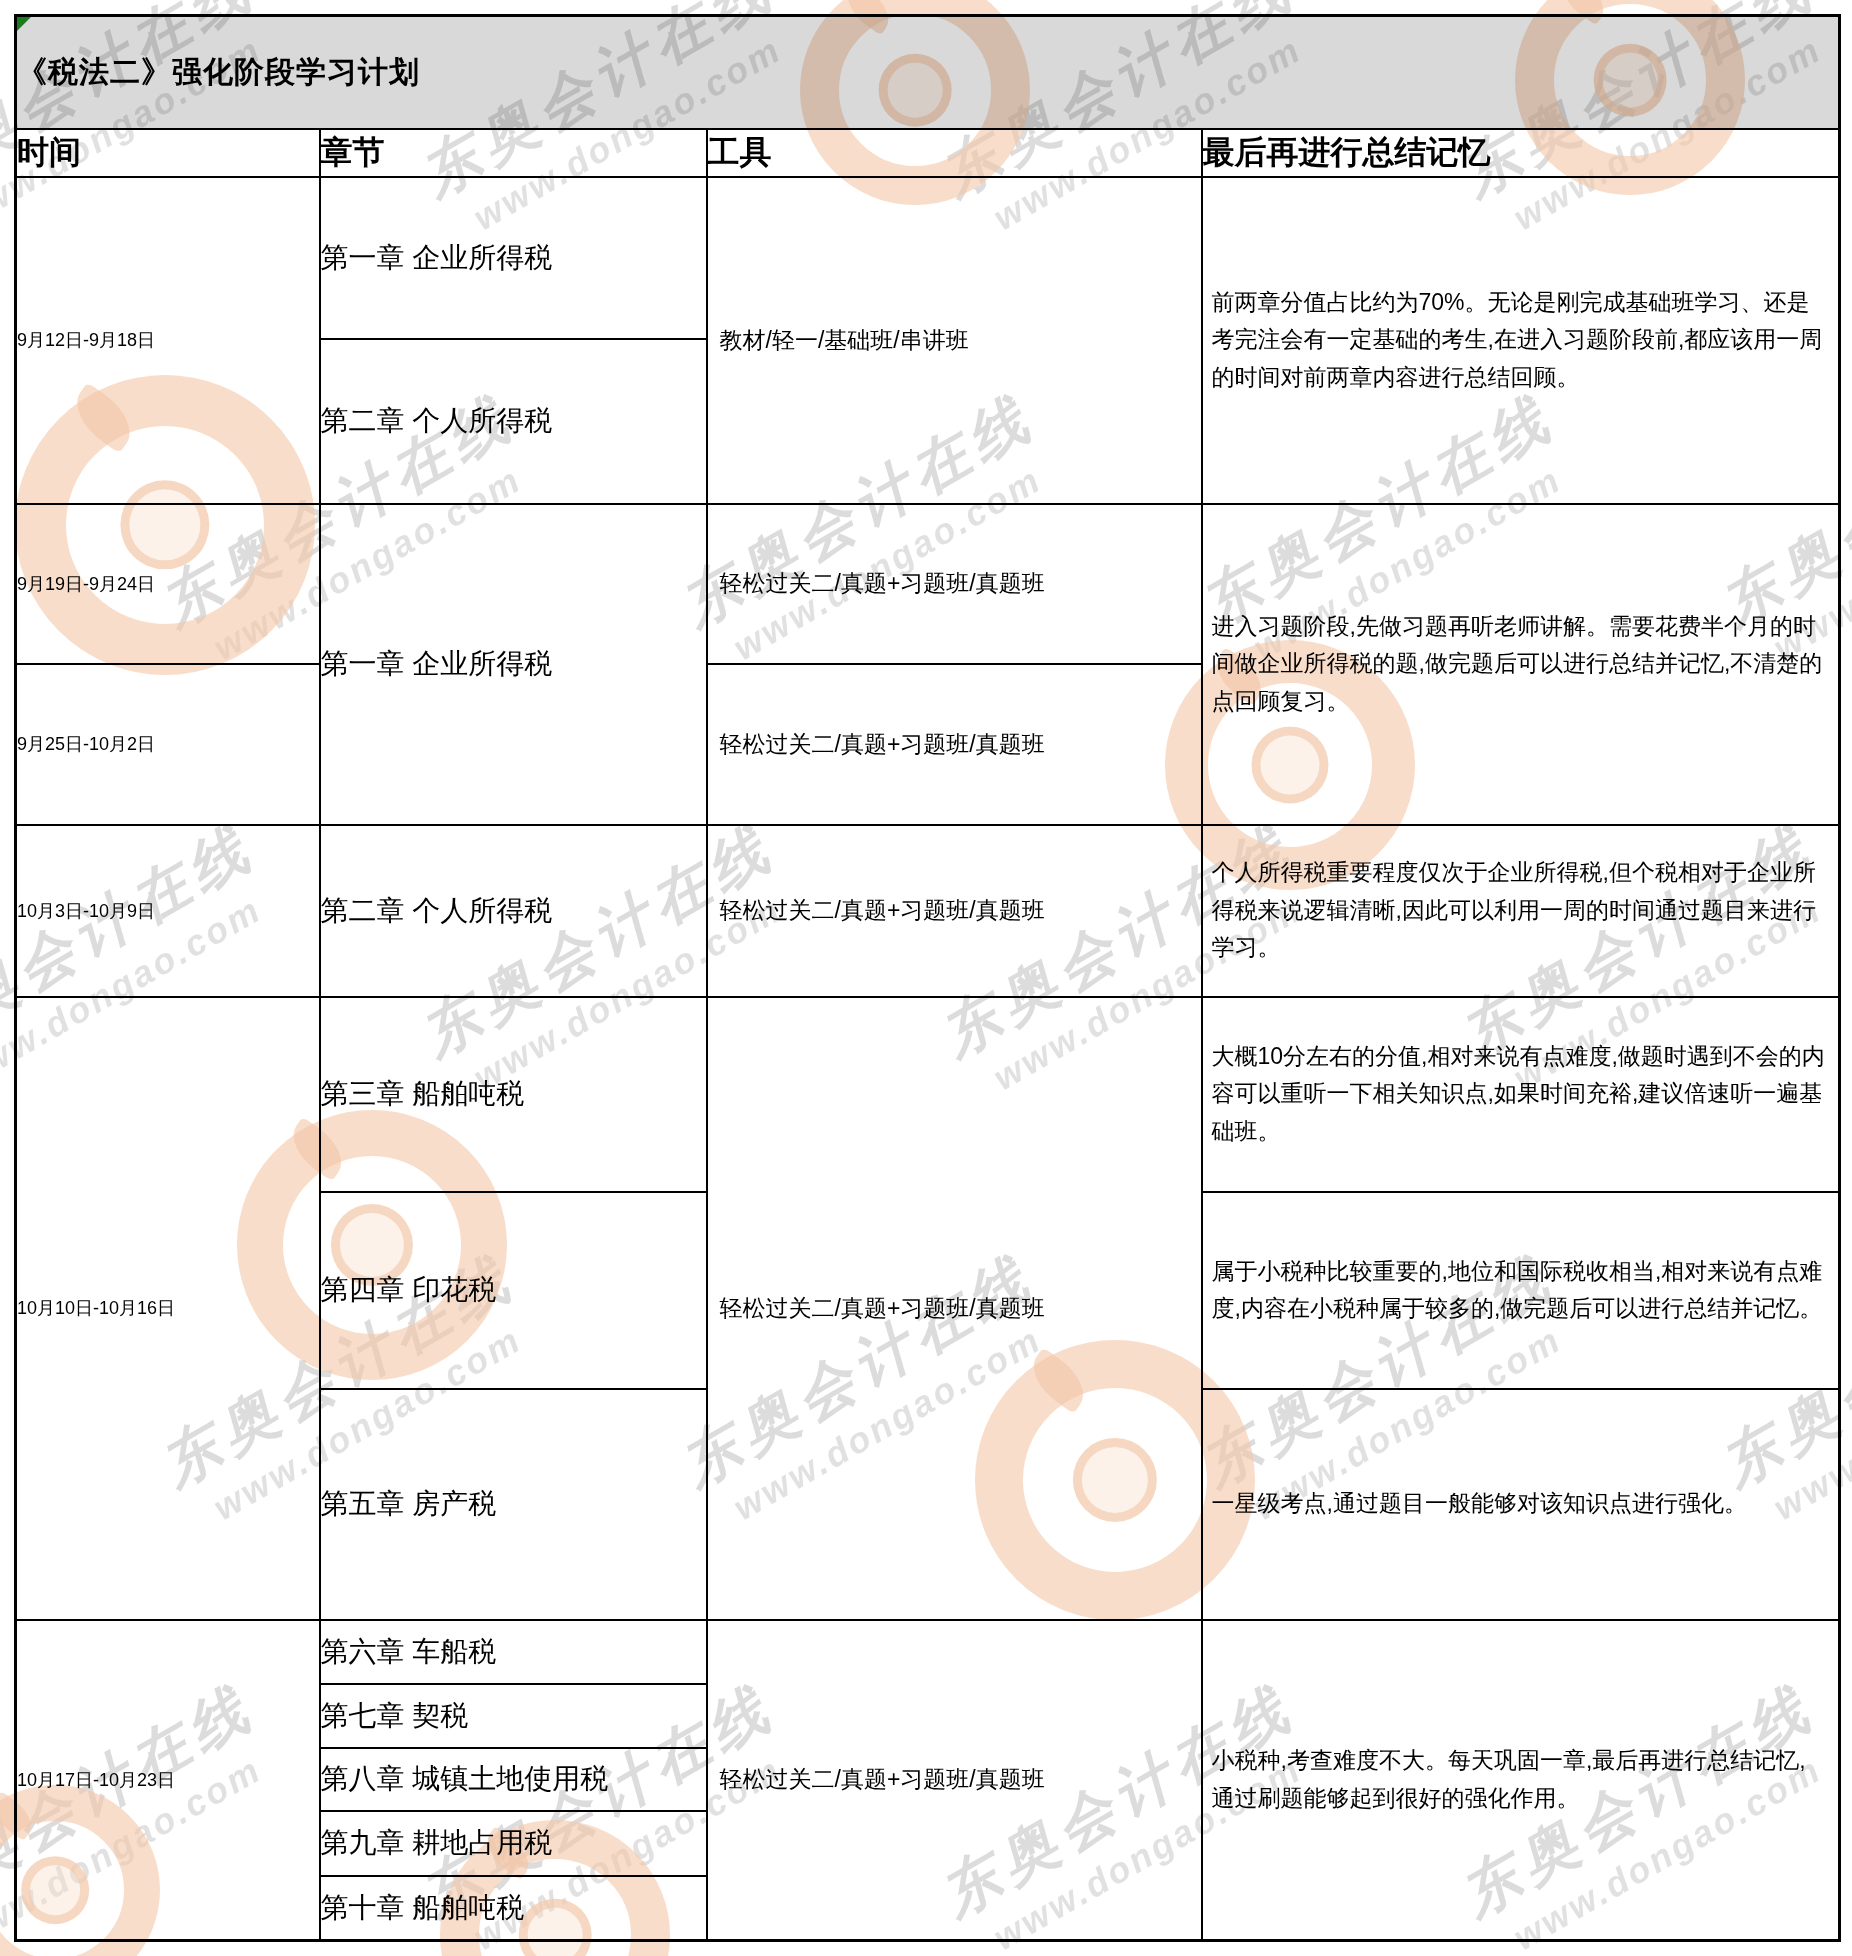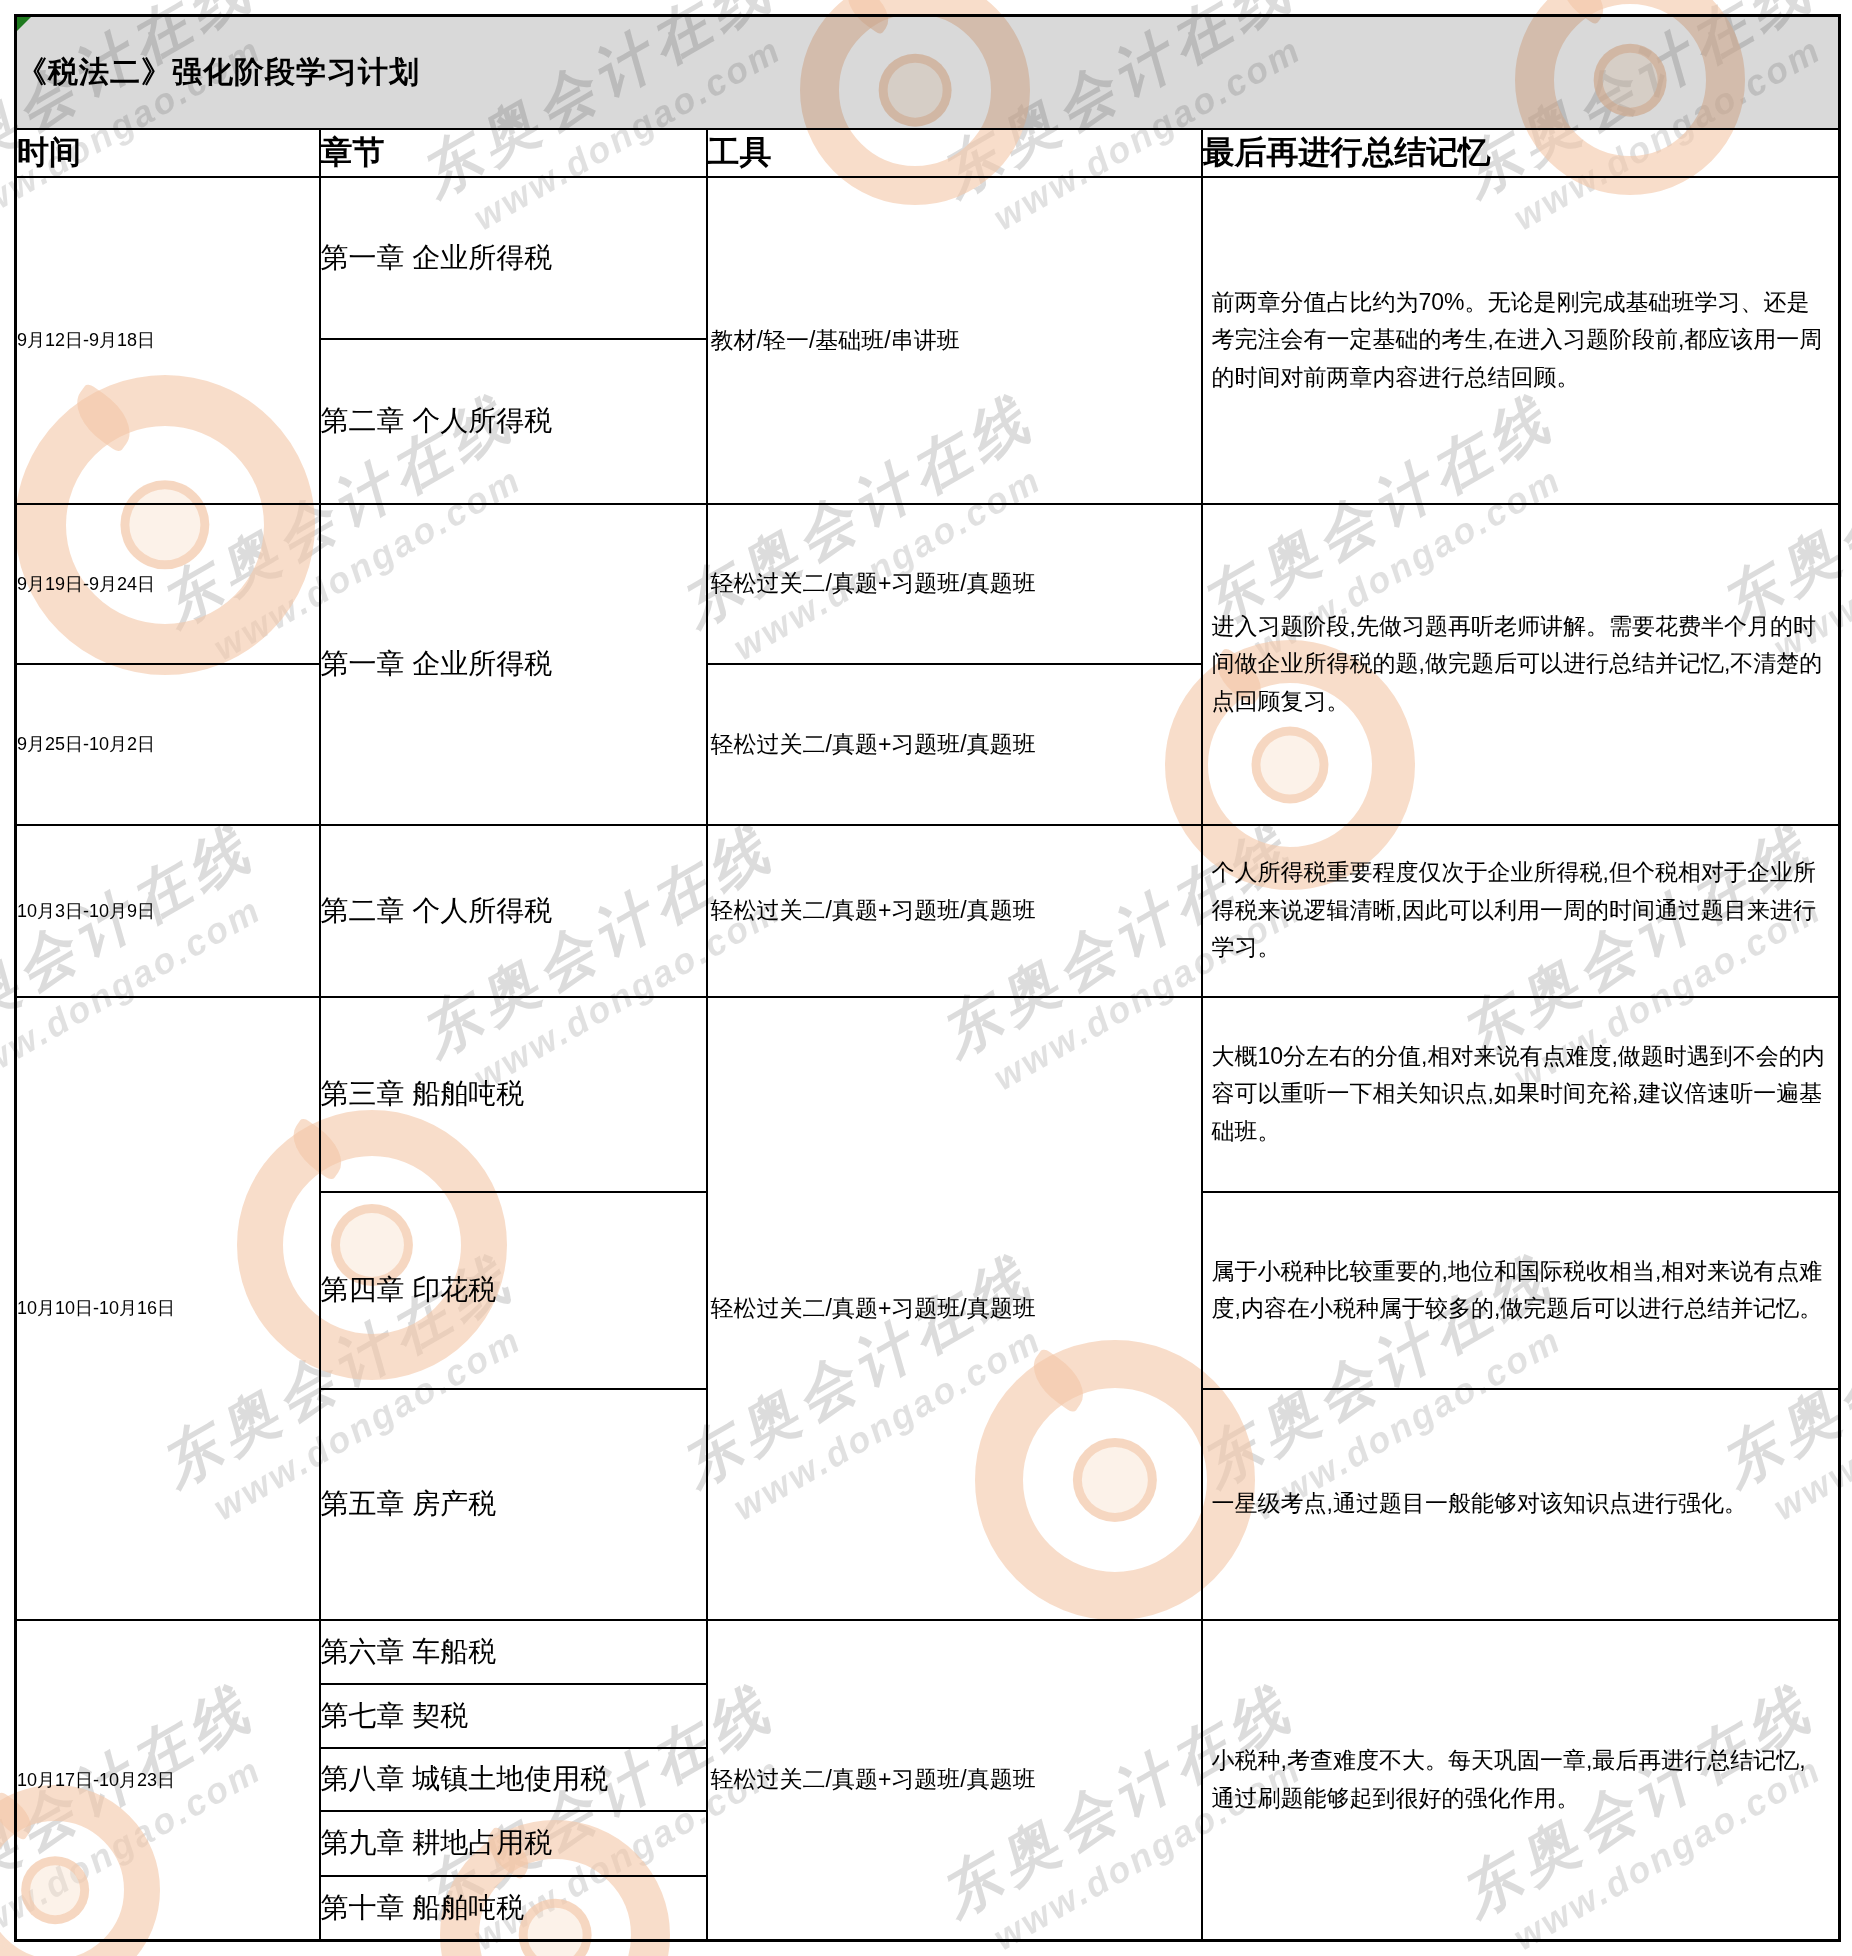--- a/index.html
+++ b/index.html
@@ -39,21 +39,21 @@
   }
   .corner-marker{
     position:absolute;top:0;left:0;
     width:0;height:0;
     border-top:14px solid var(--marker-green);
     border-right:14px solid transparent;
   }
   .head-cell{font-size:32px;font-weight:bold;}
   .time-cell{font-size:18px;}
   .chapter-cell{font-size:28px;}
-  .tool-cell{font-size:23px;padding:0 3px;}
+  .tool-cell{font-size:23px;padding:0 12px;}
   .notes-cell{
     font-size:23px;
     text-align:left;
     padding:6px 10px 6px 9px;
     line-height:1.63;
   }
   
   .wm-layer{
     position:absolute;inset:0;z-index:3;
     pointer-events:none;

